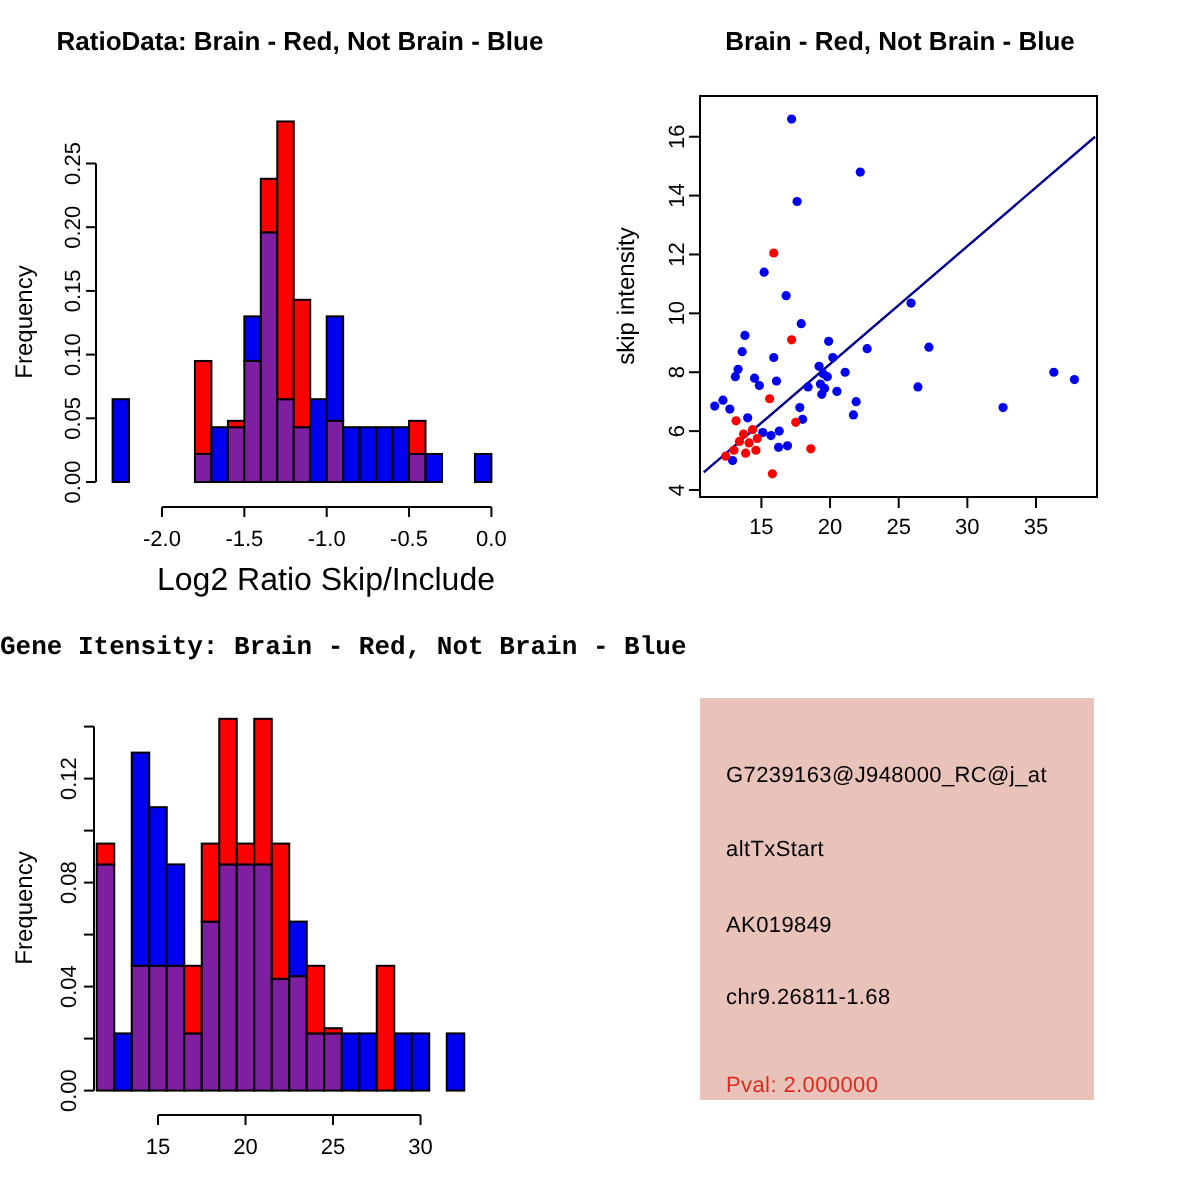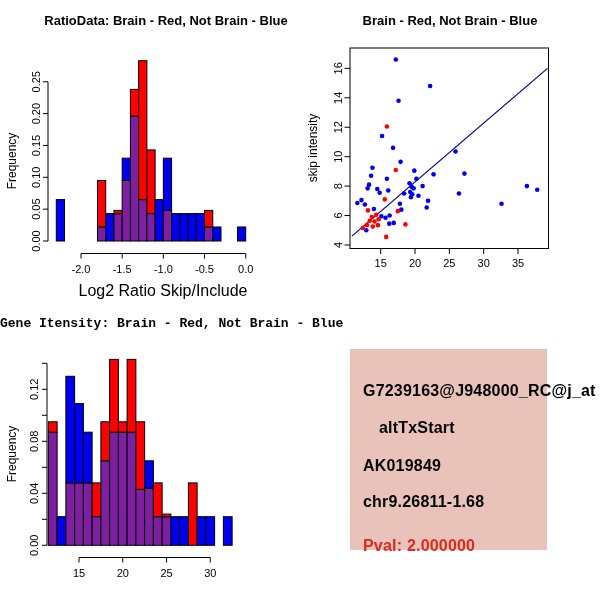--- a/index.html
+++ b/index.html
@@ -4,21 +4,21 @@
 <style>
   html,body{margin:0;padding:0;background:#fff;}
   .stage{position:relative;width:600px;height:600px;background:#ffffff;overflow:hidden;
          font-family:"Liberation Sans", sans-serif;}
   svg.canvas{position:absolute;left:0;top:0;}
   .title{position:absolute;font-weight:bold;font-size:13px;color:#000;text-align:center;white-space:nowrap;}
   .axlab{position:absolute;font-size:16px;color:#000;text-align:center;white-space:nowrap;}
   .vlab{position:absolute;font-size:12px;color:#000;text-align:center;white-space:nowrap;
         transform:rotate(-90deg);transform-origin:center center;}
   .info-box{position:absolute;left:350px;top:349px;width:197px;height:201px;}
-  .info-line{position:absolute;left:13px;font-size:16px;color:#000;white-space:nowrap;letter-spacing:0.2px;font-weight:bold;}
+  .info-line{position:absolute;left:13px;font-size:11px;color:#000;white-space:nowrap;letter-spacing:0.2px;}
 </style>
 </head>
 <body>
 
 <div class="stage">
 
   <svg class="canvas" id="charts-svg" width="600" height="600" viewBox="0 0 600 600">
       <line x1="48" y1="81.75" x2="48" y2="241" stroke="#000" stroke-width="1"></line>
       <line x1="43" y1="241" x2="48" y2="241" stroke="#000"></line>
       <line x1="43" y1="209.15" x2="48" y2="209.15" stroke="#000"></line>
@@ -206,32 +206,32 @@
       <rect x="162.125" y="516.6999999999999" width="8.75" height="28.600000000000023" fill="#7d1fa0" stroke="#000" stroke-width="1"></rect>
       <rect x="162.125" y="514.0999999999999" width="8.75" height="2.6000000000000227" fill="#ff0000" stroke="#000" stroke-width="1"></rect>
       <rect x="170.875" y="516.6999999999999" width="8.75" height="28.600000000000023" fill="#0000f0" stroke="#000" stroke-width="1"></rect>
       <rect x="179.625" y="516.6999999999999" width="8.75" height="28.600000000000023" fill="#0000f0" stroke="#000" stroke-width="1"></rect>
       <rect x="188.375" y="482.9" width="8.75" height="62.39999999999998" fill="#ff0000" stroke="#000" stroke-width="1"></rect>
       <rect x="197.125" y="516.6999999999999" width="8.75" height="28.600000000000023" fill="#0000f0" stroke="#000" stroke-width="1"></rect>
       <rect x="205.875" y="516.6999999999999" width="8.75" height="28.600000000000023" fill="#0000f0" stroke="#000" stroke-width="1"></rect>
       <rect x="223.375" y="516.6999999999999" width="8.75" height="28.600000000000023" fill="#0000f0" stroke="#000" stroke-width="1"></rect>
     </svg>
 
-  <div class="title" style="left:16px;top:13px;width:300px;">RatioData: Brain - Red, Not Brain - Blue</div>
+  <div class="title" style="left:0;top:13px;width:300px;">RatioData: Brain - Red, Not Brain - Blue</div>
   <div class="title" style="left:300px;top:13px;width:300px;">Brain - Red, Not Brain - Blue</div>
   <div class="title" style="left:0;top:316px;width:300px;font-family:Liberation Mono, monospace;">Gene Itensity: Brain - Red, Not Brain - Blue</div>
 
   <div class="vlab" style="left:-48px;top:154px;width:120px;">Frequency</div>
   <div class="axlab" style="left:63px;top:282px;width:200px;">Log2 Ratio Skip/Include</div>
 
   <div class="vlab" style="left:253px;top:141px;width:120px;">skip intensity</div>
 
   <div class="vlab" style="left:-48px;top:447px;width:120px;">Frequency</div>
 
   <div class="info-box" id="info-box" style="background: rgb(233, 195, 186);">
     <div class="info-line" style="top:33px;">G7239163@J948000_RC@j_at</div>
-    <div class="info-line" style="top:70px;margin-left:16px;">altTxStart</div>
+    <div class="info-line" style="top:70px;">altTxStart</div>
     <div class="info-line" style="top:108px;">AK019849</div>
     <div class="info-line" style="top:144px;">chr9.26811-1.68</div>
     <div class="info-line" id="pval-line" style="top: 188px; color: rgb(221, 42, 30);">Pval: 2.000000</div>
   </div>
 
 </div>
 
 </body></html>

